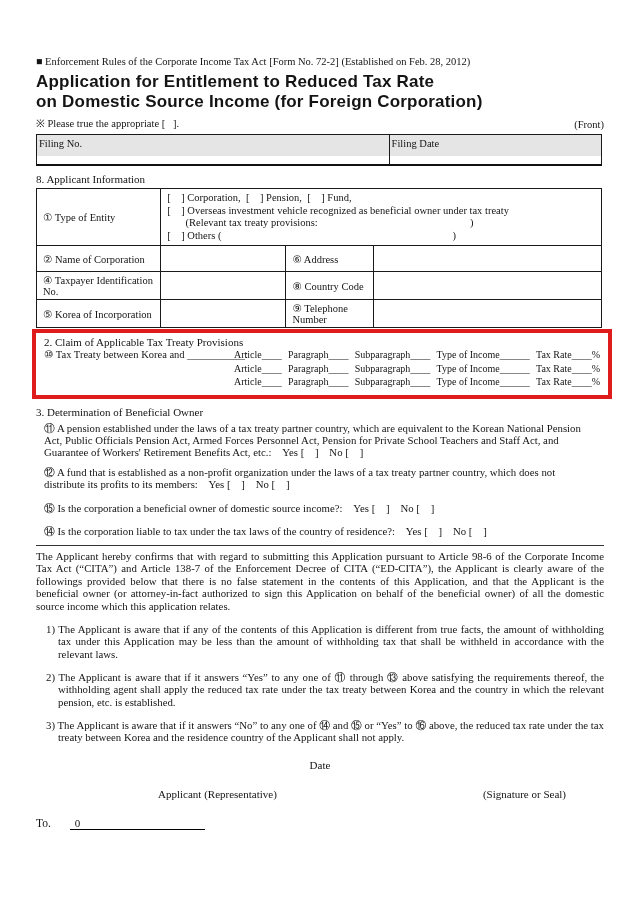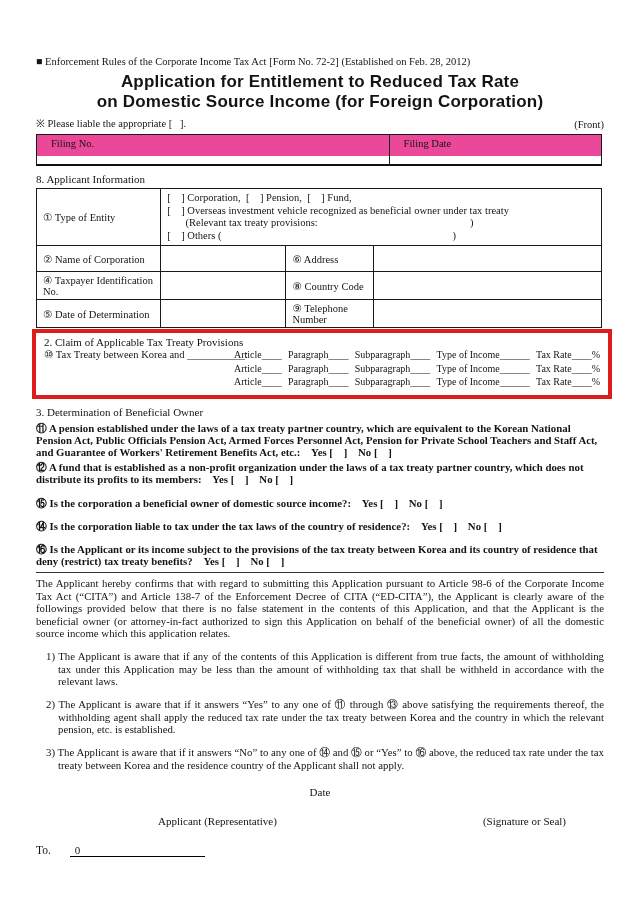--- a/index.html
+++ b/index.html
@@ -4,50 +4,50 @@
 <style>
   html,body { margin:0; padding:0; background:#fff; }
   .page {
     position:relative; width:633px; height:901px; background:#fff;
     font-family:"Liberation Serif","DejaVu Serif",serif; color:#141414;
     overflow:hidden;
   }
   .content { position:absolute; left:36px; top:56px; width:568px; }
 
   .form-rule { font-size:10.5px; }
-  .title { text-align:center; font-family:"Liberation Sans","DejaVu Sans",sans-serif;
+  .title { font-family:"Liberation Sans","DejaVu Sans",sans-serif;
            font-weight:bold; font-size:17px; line-height:20px; margin-top:5px; letter-spacing:0.2px; }
   .note-row { display:flex; justify-content:space-between; font-size:10.5px; margin-top:4px; align-items:flex-end; }
   .prewrap { white-space:pre-wrap; }
 
   table { border-collapse:collapse; table-layout:fixed; width:566px; }
   td { border:1px solid #1a1a1a; font-size:10.5px; padding:2px 6px; vertical-align:middle; }
 
   
   .filing-table { margin-top:4px; border-bottom:2px solid #111; }
   .filing-table td { padding:0; height:29px; vertical-align:top; }
-  .filing-label { background:#ec4899; padding:3px 14px 4px; height:14px; font-size:10.5px; }
+  .filing-label { background:#e5e5e5; padding:3px 2px 4px; height:14px; font-size:10.5px; }
 
   .sec-heading { font-size:11px; margin:7px 0 3px 0; }
 
   
   .applicant-table td { height:21px; }
   .applicant-table .entity-row td { height:52px; vertical-align:middle; }
   .entity-lines { font-size:10.5px; line-height:12.5px; }
 
   
   .treaty-box {
     margin:1px 0 0 -4px; width:556px; border:4px solid #df1c1c; padding:3px 8px 6px 8px;
   }
   .treaty-heading { font-size:11px; }
   .treaty-row { display:flex; font-size:10.5px; line-height:13.5px; }
   .treaty-prefix { width:190px; flex:none; white-space:pre; }
   .treaty-fields { flex:1; display:flex; justify-content:space-between; font-size:10px; white-space:pre; }
 
-  .question { font-size:10.8px; line-height:12.2px; margin:0;font-weight:bold; }
+  .question { font-size:10.8px; line-height:12.2px; margin:8px; }
   .q-sp1 { margin-top:4px; } .q-sp2 { margin-top:3px; } .q-sp3 { margin-top:11px; }
   .cb { white-space:pre; margin-left:8px; }
 
   .thin-rule { border-top:1px solid #333; margin-top:5px; }
 
   .confirm-intro { font-size:10.8px; line-height:12.4px; text-align:justify; margin-top:4px; }
   .confirm-item { font-size:10.8px; line-height:12.4px; text-align:justify;
                   padding-left:22px; text-indent:-12px; margin-top:1px; }
 
   .date-line { text-align:center; font-size:11px; margin-top:15px; }
@@ -66,21 +66,21 @@
   <div class="content">
 
     <div class="form-rule prewrap">■ Enforcement Rules of the Corporate Income Tax Act [Form No. 72-2] (Established on Feb. 28, 2012)</div>
 
     <div class="title">
       <div>Application for Entitlement to Reduced Tax Rate</div>
       <div>on Domestic Source Income (for Foreign Corporation)</div>
     </div>
 
     <div class="note-row">
-      <span class="prewrap">※ Please liable the appropriate [   ].</span>
+      <span class="prewrap">※ Please true the appropriate [   ].</span>
       <span>(Front)</span>
     </div>
 
     <table class="filing-table">
       <colgroup>
           <col style="width:352px">
           <col style="width:212px">
         </colgroup>
       <tbody>
           <tr>
@@ -121,21 +121,21 @@
         <td>⑥ Address</td>
         <td></td>
       </tr>
       <tr>
         <td>④ Taxpayer Identification No.</td>
         <td></td>
         <td>⑧ Country Code</td>
         <td></td>
       </tr>
       <tr>
-        <td>⑤ Date of Determination</td>
+        <td>⑤ Korea of Incorporation</td>
         <td></td>
         <td>⑨ Telephone Number</td>
         <td></td>
       </tr>
     </tbody>
       </table>
 
     <div class="treaty-box">
       <div class="treaty-heading">2. Claim of Applicable Tax Treaty Provisions</div>
       <div class="treaty-row">
@@ -185,25 +185,20 @@
     <p class="question q-sp3">
       <span>⑮ Is the corporation a beneficial owner of domestic source income?:</span>
       <span class="cb">Yes [    ]</span>
       <span class="cb">No [    ]</span>
     </p>
     <p class="question q-sp3">
       <span>⑭ Is the corporation liable to tax under the tax laws of the country of residence?:</span>
       <span class="cb">Yes [    ]</span>
       <span class="cb">No [    ]</span>
     </p>
-    <p class="question q-sp3">
-      <span>⑯ Is the Applicant or its income subject to the provisions of the tax treaty between Korea and its country of residence that deny (restrict) tax treaty benefits?</span>
-      <span class="cb">Yes [    ]</span>
-      <span class="cb">No [    ]</span>
-    </p>
 
     <div class="thin-rule"></div>
 
     <p class="confirm-intro">The Applicant hereby confirms that with regard to submitting this Application pursuant to Article 98-6 of the Corporate Income Tax Act (“CITA”) and Article 138-7 of the Enforcement Decree of CITA (“ED-CITA”), the Applicant is clearly aware of the followings provided below that there is no false statement in the contents of this Application, and that the Applicant is the beneficial owner (or attorney-in-fact authorized to sign this Application on behalf of the beneficial owner) of all the domestic source income which this application relates.</p>
     <p class="confirm-item">1) The Applicant is aware that if any of the contents of this Application is different from true facts, the amount of withholding tax under this Application may be less than the amount of withholding tax that shall be withheld in accordance with the relevant laws.</p>
     <p class="confirm-item">2) The Applicant is aware that if it answers “Yes” to any one of ⑪ through ⑬ above satisfying the requirements thereof, the withholding agent shall apply the reduced tax rate under the tax treaty between Korea and the country in which the relevant pension, etc. is established.</p>
     <p class="confirm-item">3) The Applicant is aware that if it answers “No” to any one of ⑭ and ⑮ or “Yes” to ⑯ above, the reduced tax rate under the tax treaty between Korea and the residence country of the Applicant shall not apply.</p>
 
     <div class="date-line">Date</div>
 

